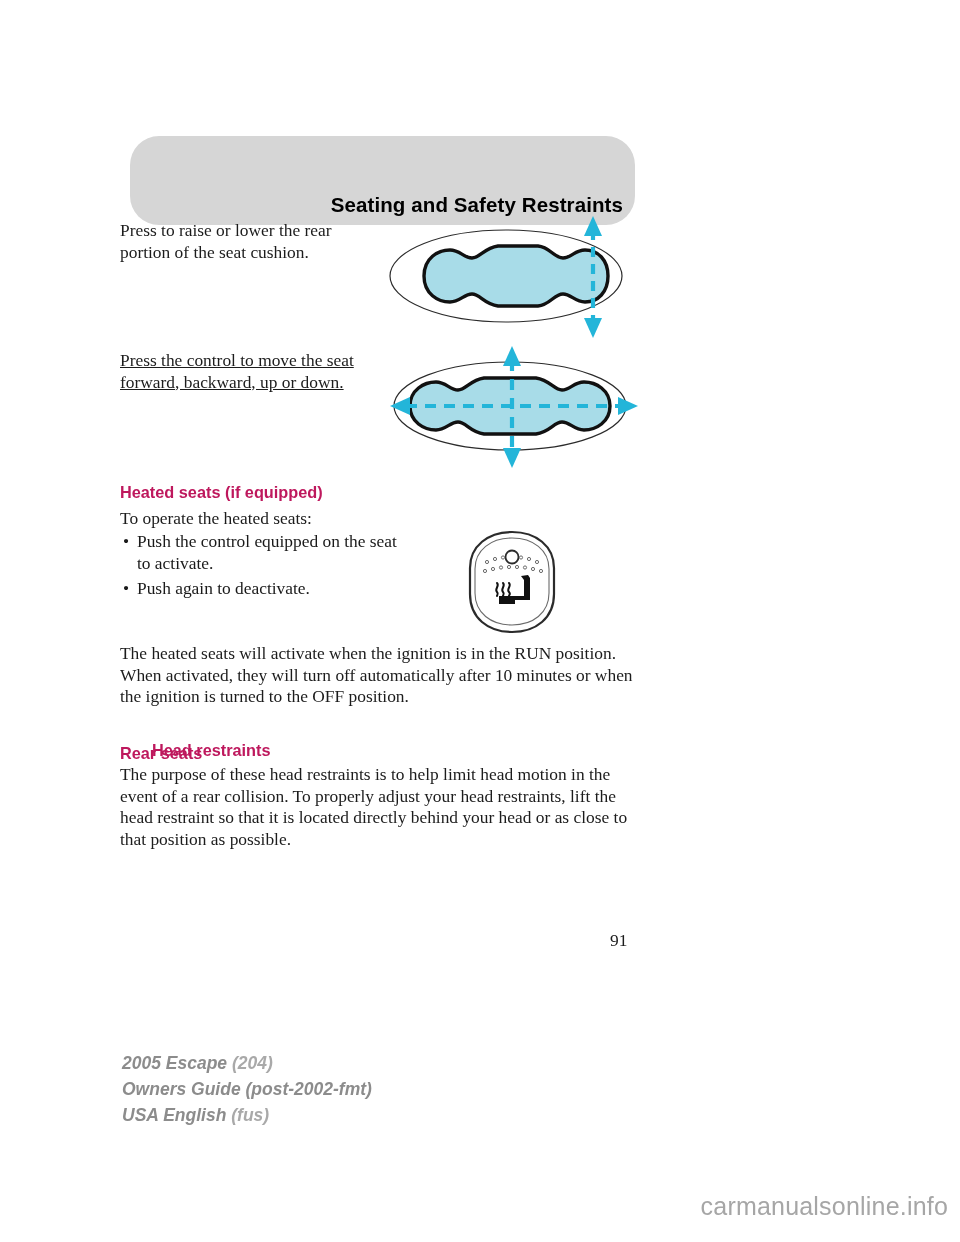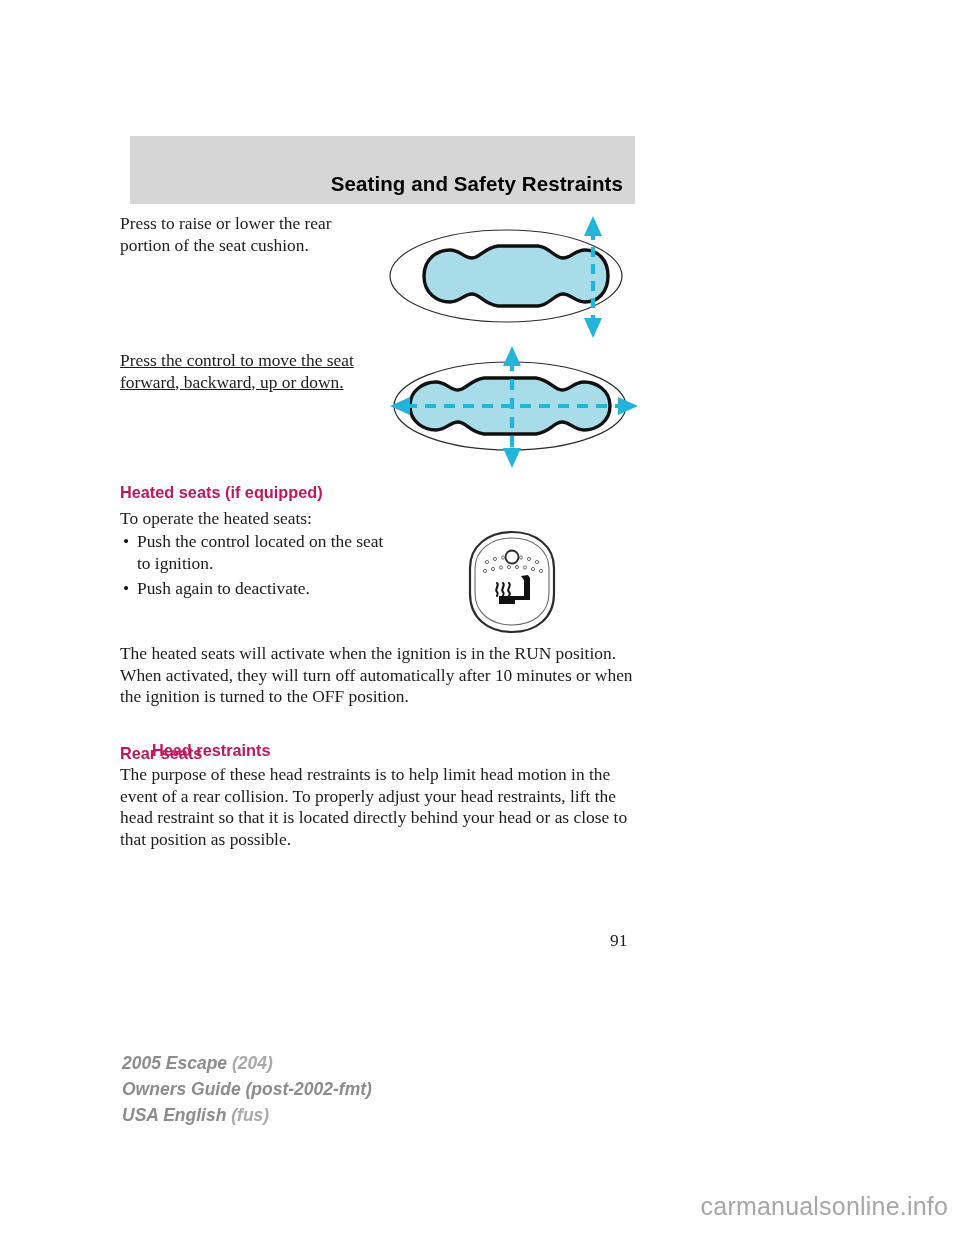--- a/index.html
+++ b/index.html
@@ -19,22 +19,23 @@
     position: absolute;
     inset: 0;
   }
 
   
   .header-band {
     position: absolute;
     left: 130px;
     top: 136px;
     width: 505px;
-    height: 68px;
+    height: 89px;
     background: #d6d6d6;
+    border-radius: 29px;
   }
   .header-title {
     position: absolute;
     right: 12px;
     bottom: 8px;
     font-family: "Liberation Sans", "DejaVu Sans", sans-serif;
     font-weight: bold;
     font-size: 20.5px;
     color: #000;
     letter-spacing: 0.1px;
@@ -53,21 +54,21 @@
     position: absolute;
     font-family: "Liberation Sans", "DejaVu Sans", sans-serif;
     font-weight: bold;
     font-size: 16.3px;
     color: #be185d;
   }
 
   .col-left  { left: 120px; width: 262px; }
   .full-wide { left: 120px; width: 524px; }
 
-  .p1 { top: 213px; }
+  .p1 { top: 220px; }
   .p2 { top: 350px; text-decoration: underline; }
 
   .hd-heated { top: 483px; }
   .p-operate { top: 508px; }
 
   .bullets {
     position: absolute;
     left: 120px;
     top: 531px;
     width: 280px;
@@ -204,21 +205,21 @@
     </svg>
   </div>
 
   <div class="h-sub col-left hd-heated">Heated seats (if equipped)</div>
 
   <div class="para col-left p-operate">To operate the heated seats:</div>
 
   <div class="bullets">
     <div class="bullet-row">
       <span class="bullet-dot">•</span>
-      <span>Push the control located on the seat to ignition.</span>
+      <span>Push the control equipped on the seat to activate.</span>
     </div>
     <div class="bullet-row">
       <span class="bullet-dot">•</span>
       <span>Push again to deactivate.</span>
     </div>
   </div>
 
   <div class="fig fig-heated">
     <svg width="108" height="108" viewBox="0 0 108 108" xmlns="http://www.w3.org/2000/svg">
 

